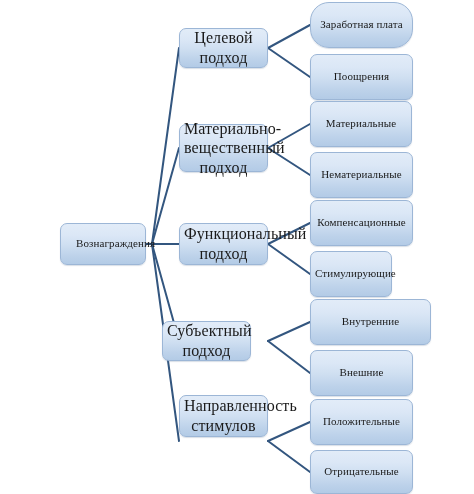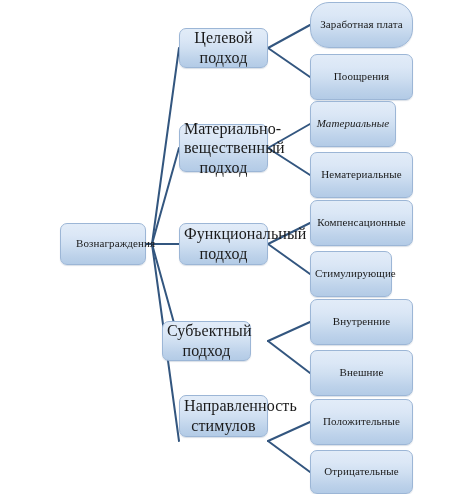--- a/index.html
+++ b/index.html
@@ -95,41 +95,41 @@
         <span class="node-label">Заработная плата</span>
       </div>
       <div class="node leaf" style="left: 310px; top: 54px; width: 103px; height: 46px;">
         <span class="node-label">Поощрения</span>
       </div>
       <div class="node level2" style="left: 179px; top: 124px; width: 89px; height: 48px;">
         <span class="node-label">Материально-
 вещественный
 подход</span>
       </div>
-      <div class="node leaf" style="left: 310px; top: 101px; width: 86px; height: 46px; font-style: italic;">
+      <div class="node leaf" style="left: 310px; top: 101px; width: 102px; height: 46px;">
         <span class="node-label">Материальные</span>
       </div>
       <div class="node leaf" style="left: 310px; top: 152px; width: 103px; height: 46px;">
         <span class="node-label">Нематериальные</span>
       </div>
       <div class="node level2" style="left: 179px; top: 223px; width: 89px; height: 42px;">
         <span class="node-label">Функциональный
 подход</span>
       </div>
       <div class="node leaf" style="left: 310px; top: 200px; width: 103px; height: 46px;">
         <span class="node-label">Компенсационные</span>
       </div>
       <div class="node leaf" style="left: 310px; top: 251px; width: 82px; height: 46px;">
         <span class="node-label">Стимулирующие</span>
       </div>
       <div class="node level2" style="left: 162px; top: 321px; width: 89px; height: 40px;">
         <span class="node-label">Субъектный
 подход</span>
       </div>
-      <div class="node leaf" style="left: 310px; top: 299px; width: 103px; height: 46px;">
+      <div class="node leaf" style="left: 310px; top: 299px; width: 121px; height: 46px;">
         <span class="node-label">Внутренние</span>
       </div>
       <div class="node leaf" style="left: 310px; top: 350px; width: 103px; height: 46px;">
         <span class="node-label">Внешние</span>
       </div>
       <div class="node level2" style="left: 179px; top: 395px; width: 89px; height: 42px;">
         <span class="node-label">Направленность
 стимулов</span>
       </div>
       <div class="node leaf" style="left: 310px; top: 399px; width: 103px; height: 46px;">

